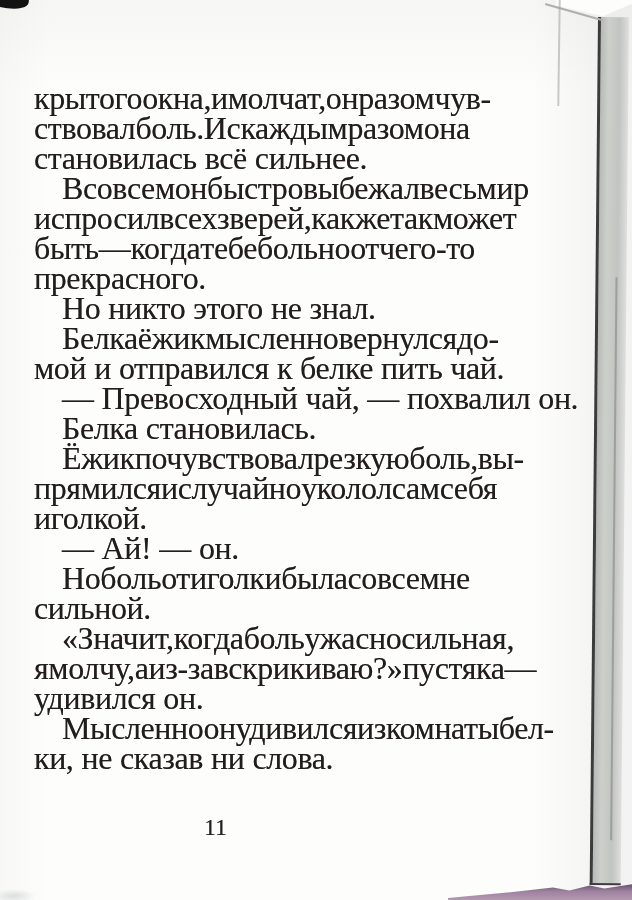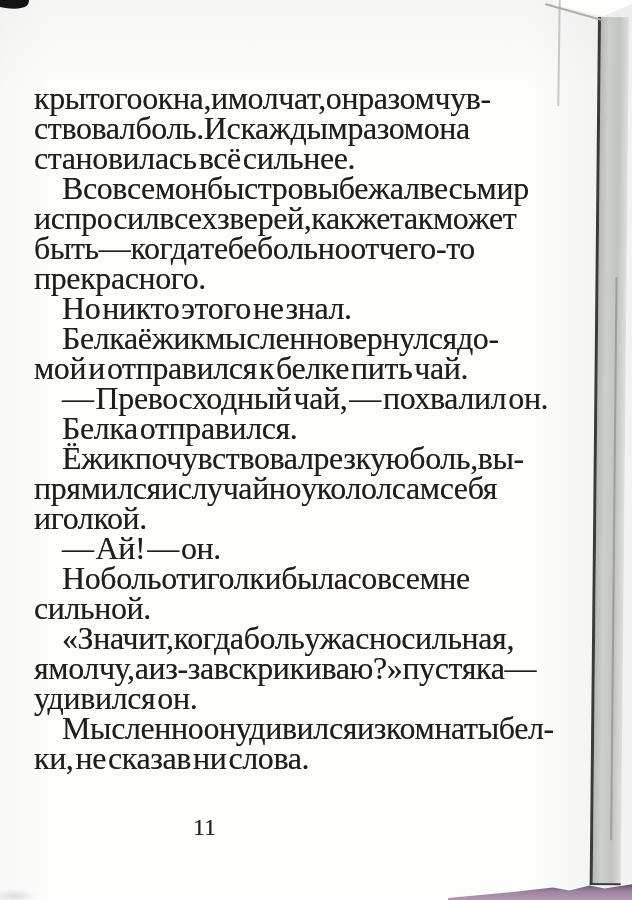--- a/index.html
+++ b/index.html
@@ -35,36 +35,36 @@
     width: 398px;
     color: #201d1b;
     font-size: 32px;
     letter-spacing: -0.4px;
     text-shadow: 0 0 0.4px rgba(25,22,20,0.55);
   }
   .line {
     display: flex;
     height: 30px;
     line-height: 30px;
-    gap: 2px;
+    gap: 8px;
     white-space: pre;
   }
   .line.justify {
     justify-content: space-between;
     gap: 0;
   }
   .line.indent { padding-left: 28px; }
   .page-number {
     position: absolute;
     left: 193px;
     top: 814px;
     width: 34px;
     height: 26px;
     line-height: 26px;
-    text-align: left;
+    text-align: right;
     font-size: 24px;
     color: #242220;
     text-shadow: 0 0 0.4px rgba(25,22,20,0.55);
   }
   
   .edge-band {
     position: absolute;
     left: 598px;
     top: 17px;
     width: 28px;
@@ -157,21 +157,21 @@
       <div class="line justify"><span>ствовал</span><span>боль.</span><span>И</span><span>с</span><span>каждым</span><span>разом</span><span>она</span></div>
       <div class="line"><span>становилась</span><span>всё</span><span>сильнее.</span></div>
       <div class="line indent justify"><span>В</span><span>совсем</span><span>он</span><span>быстро</span><span>выбежал</span><span>весь</span><span>мир</span></div>
       <div class="line justify"><span>и</span><span>спросил</span><span>всех</span><span>зверей,</span><span>как</span><span>же</span><span>так</span><span>может</span></div>
       <div class="line justify"><span>быть</span><span>—</span><span>когда</span><span>тебе</span><span>больно</span><span>от</span><span>чего-то</span></div>
       <div class="line"><span>прекрасного.</span></div>
       <div class="line indent"><span>Но</span><span>никто</span><span>этого</span><span>не</span><span>знал.</span></div>
       <div class="line indent justify"><span>Белка</span><span>ёжик</span><span>мысленно</span><span>вернулся</span><span>до-</span></div>
       <div class="line"><span>мой</span><span>и</span><span>отправился</span><span>к</span><span>белке</span><span>пить</span><span>чай.</span></div>
       <div class="line indent"><span>—</span><span>Превосходный</span><span>чай,</span><span>—</span><span>похвалил</span><span>он.</span></div>
-      <div class="line indent"><span>Белка</span><span>отправился.</span></div>
+      <div class="line indent"><span>Белка</span><span>становилась.</span></div>
       <div class="line indent justify"><span>Ёжик</span><span>почувствовал</span><span>резкую</span><span>боль,</span><span>вы-</span></div>
       <div class="line justify"><span>прямился</span><span>и</span><span>случайно</span><span>уколол</span><span>сам</span><span>себя</span></div>
       <div class="line"><span>иголкой.</span></div>
       <div class="line indent"><span>—</span><span>Ай!</span><span>—</span><span>он.</span></div>
       <div class="line indent justify"><span>Но</span><span>боль</span><span>от</span><span>иголки</span><span>была</span><span>совсем</span><span>не</span></div>
       <div class="line"><span>сильной.</span></div>
       <div class="line indent justify"><span>«Значит,</span><span>когда</span><span>боль</span><span>ужасно</span><span>сильная,</span></div>
       <div class="line justify"><span>я</span><span>молчу,</span><span>а</span><span>из-за</span><span>вскрикиваю?»</span><span>пустяка</span><span>—</span></div>
       <div class="line"><span>удивился</span><span>он.</span></div>
       <div class="line indent justify"><span>Мысленно</span><span>он</span><span>удивился</span><span>из</span><span>комнаты</span><span>бел-</span></div>

